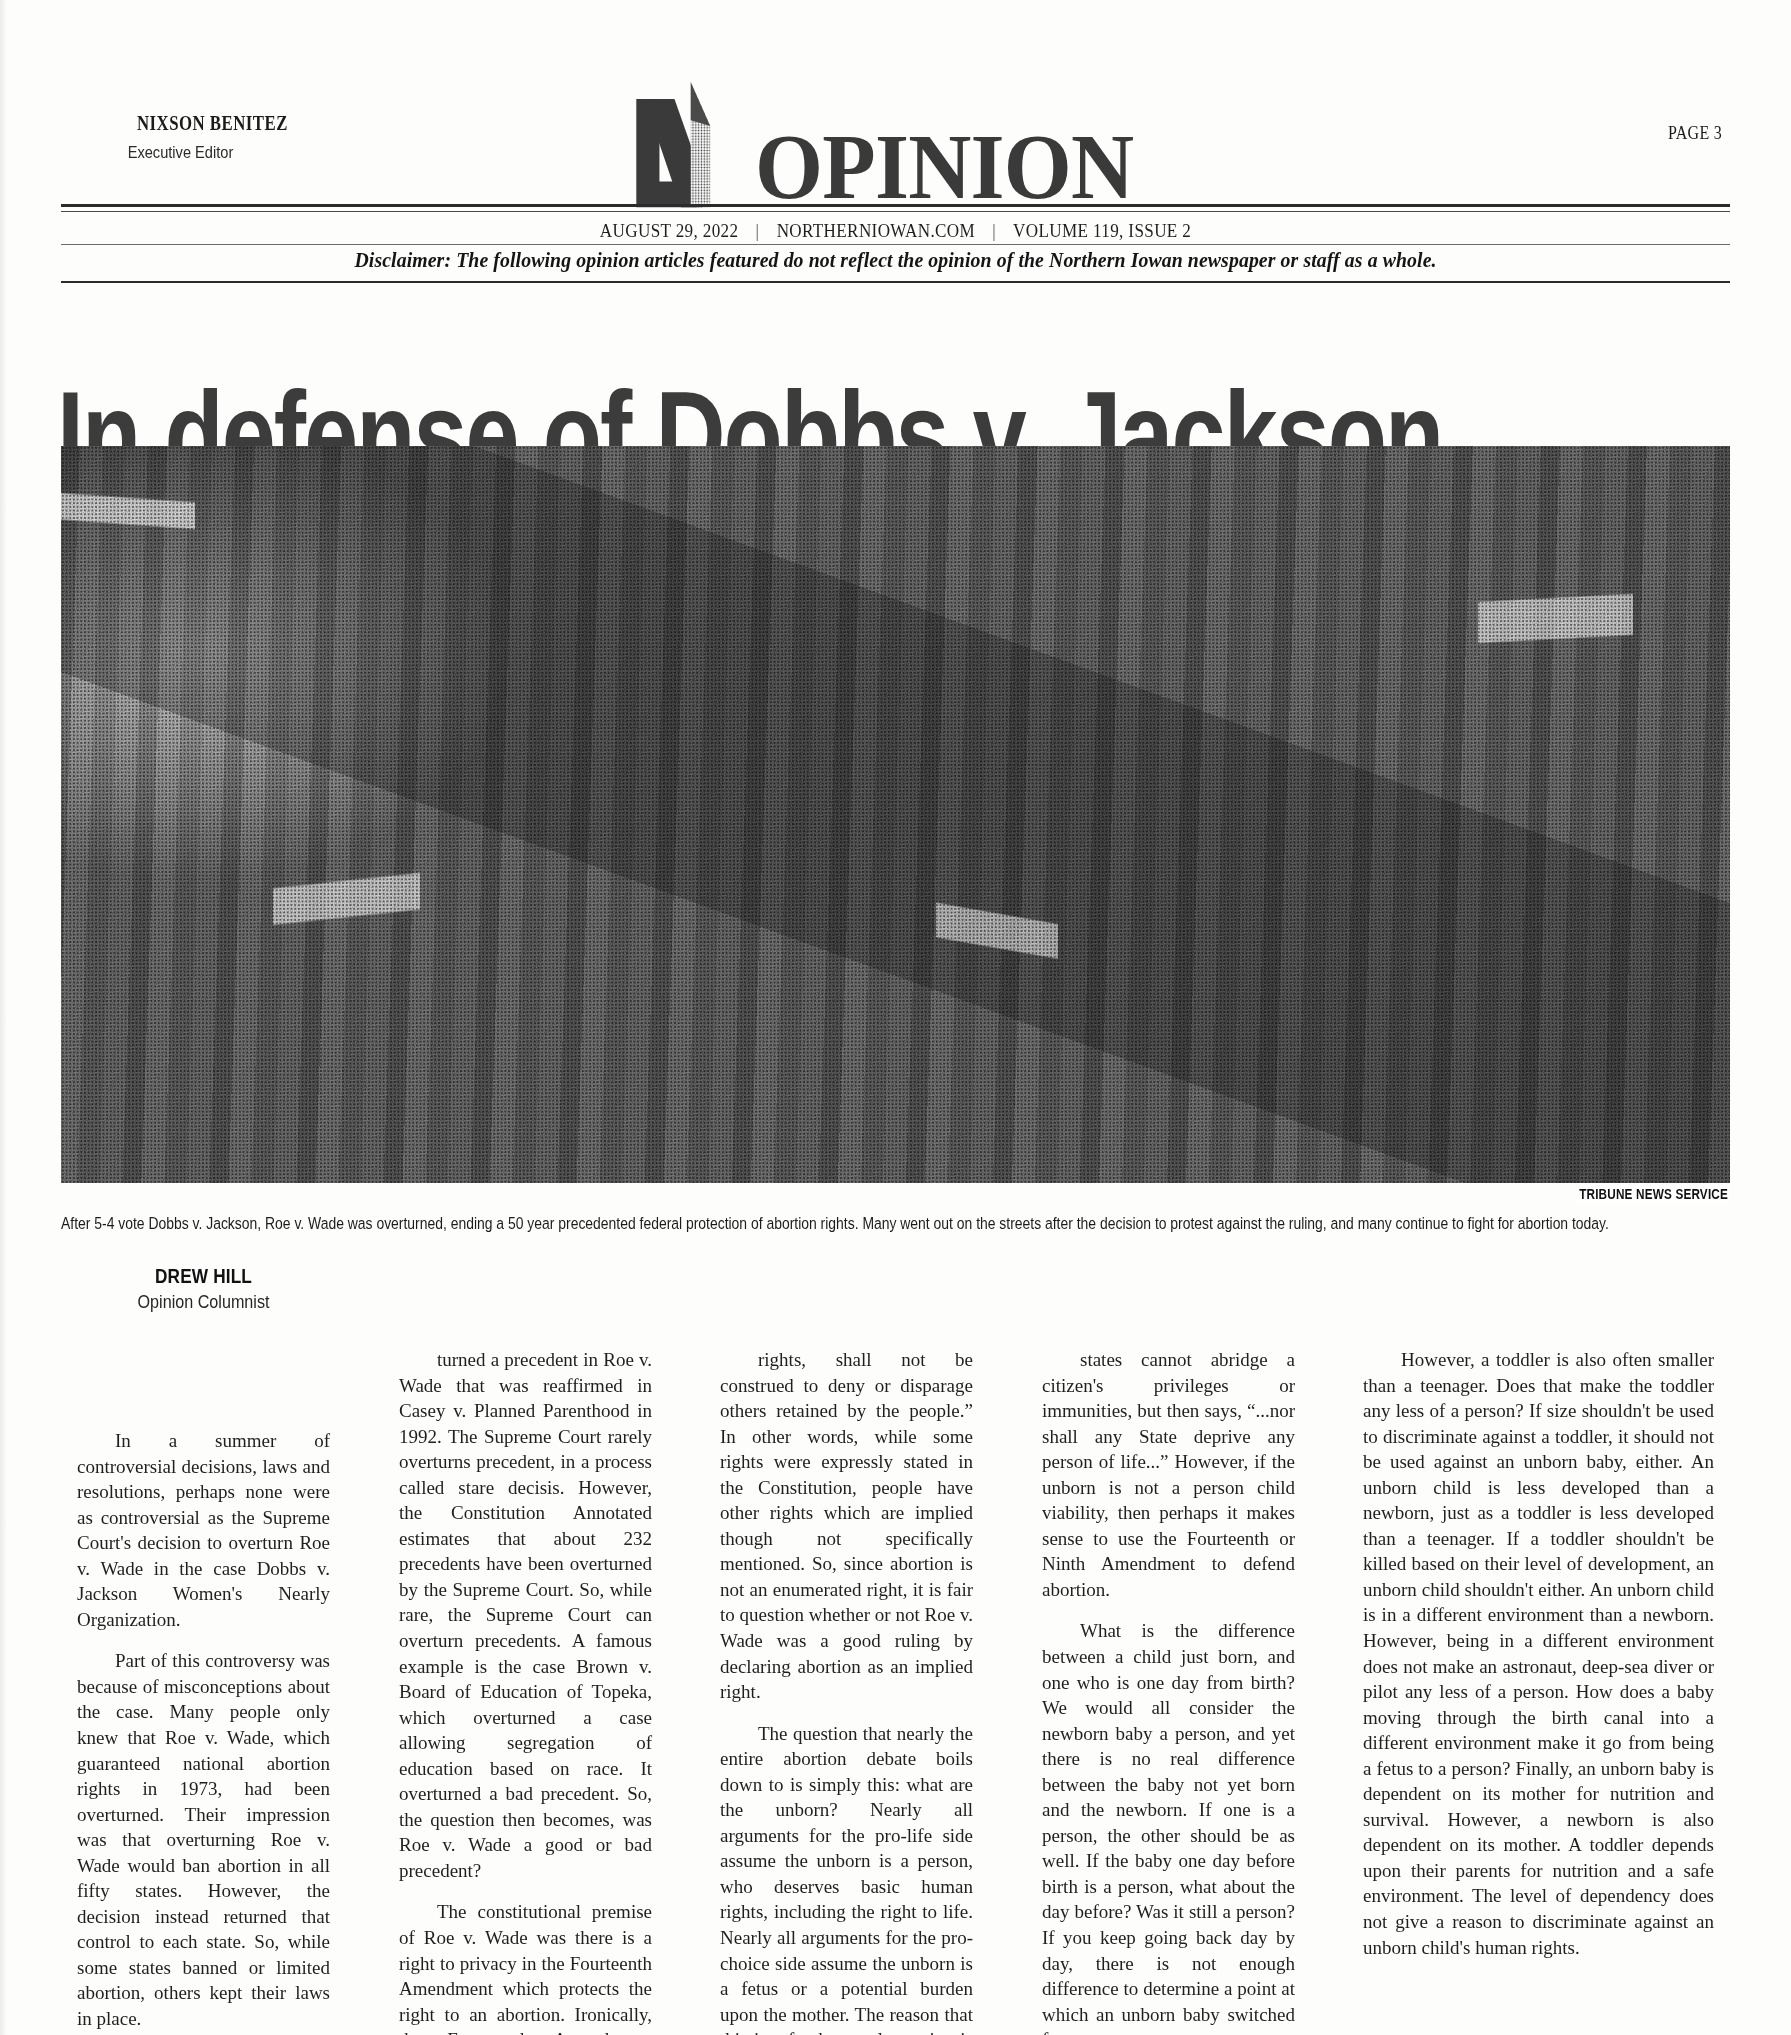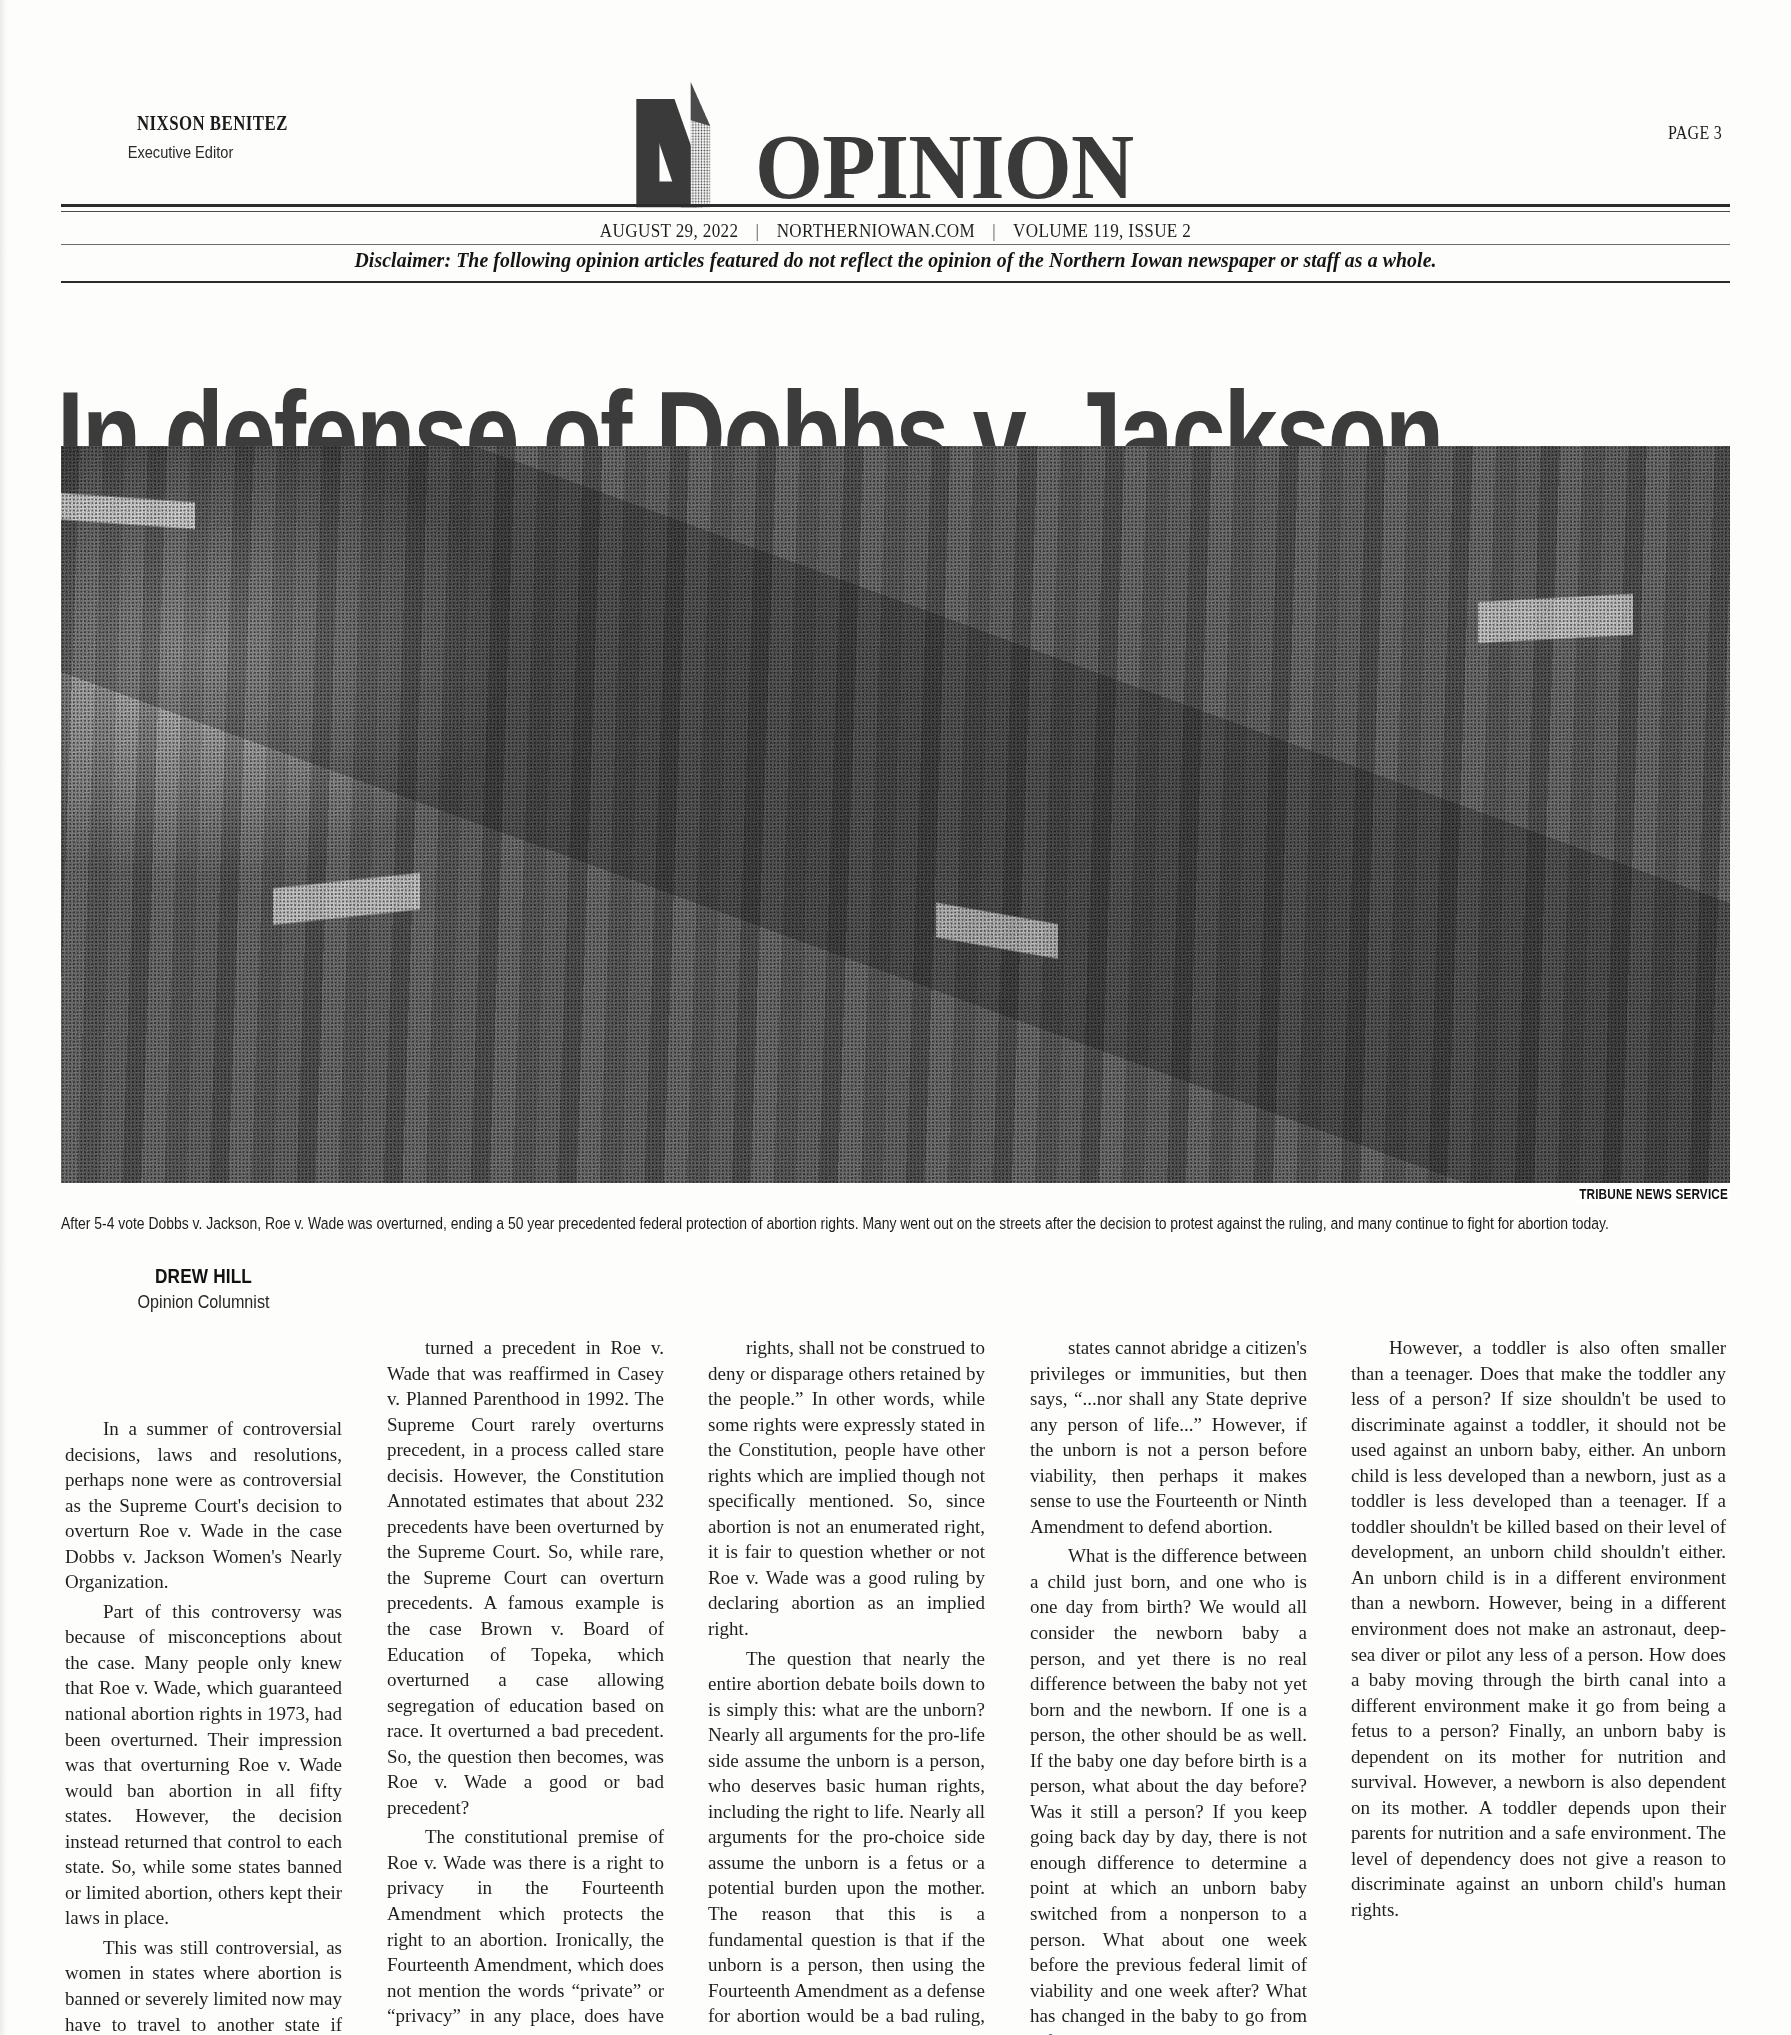--- a/index.html
+++ b/index.html
@@ -150,21 +150,21 @@
   }
   .col{
     position:absolute;top:0;width:285px;height:100%;
     font-family:"Liberation Serif",serif;
     font-size:19px;line-height:1.345;
     text-align:justify;
     color:#1f1f1f;
     hyphens:auto;-webkit-hyphens:auto;
     overflow:hidden;
   }
-  .col p{margin:4px;text-indent:2.0em;}
+  .col p{margin:16px;text-indent:2.0em;}
   .col p:first-child{text-indent:2.0em;}
   .c1{left:0;}
   .c2{left:322px;}
   .c3{left:643px;}
   .c4{left:965px;}
   .c5{left:1286px;width:383px;}
   .col.c1{top:81px;height:1311px;}
   
   .scan-edge-l{position:absolute;left:0;top:0;width:7.3px;height:100%;
     background:linear-gradient(90deg, rgba(0,0,0,.07), rgba(0,0,0,0));pointer-events:none;}
@@ -261,21 +261,21 @@
       </div>
     <div class="col c2">
         <p>turned a precedent in Roe v. Wade that was reaffirmed in Casey v. Planned Parenthood in 1992. The Supreme Court rarely overturns precedent, in a process called stare decisis. However, the Constitution Annotated estimates that about 232 precedents have been overturned by the Supreme Court. So, while rare, the Supreme Court can overturn precedents. A famous example is the case Brown v. Board of Education of Topeka, which overturned a case allowing segregation of education based on race. It overturned a bad precedent. So, the question then becomes, was Roe v. Wade a good or bad precedent?</p>
         <p>The constitutional premise of Roe v. Wade was there is a right to privacy in the Fourteenth Amendment which protects the right to an abortion. Ironically, the Fourteenth Amendment, which does not mention the words “private” or “privacy” in any place, does have this statement, “...nor shall any State deprive any person of life, liberty, or property, without due process of law...” The ruling that the phrase “due process” granted the right to privacy was considered controversial at the time. Some supporters of abortion rights agreed with the decision, but felt that the chief argument should have been based on the Ninth Amendment instead, which states that, “The enumeration in the Constitution, of certain</p>
       </div>
     <div class="col c3">
         <p>rights, shall not be construed to deny or disparage others retained by the people.” In other words, while some rights were expressly stated in the Constitution, people have other rights which are implied though not specifically mentioned. So, since abortion is not an enumerated right, it is fair to question whether or not Roe v. Wade was a good ruling by declaring abortion as an implied right.</p>
         <p>The question that nearly the entire abortion debate boils down to is simply this: what are the unborn? Nearly all arguments for the pro-life side assume the unborn is a person, who deserves basic human rights, including the right to life. Nearly all arguments for the pro-choice side assume the unborn is a fetus or a potential burden upon the mother. The reason that this is a fundamental question is that if the unborn is a person, then using the Fourteenth Amendment as a defense for abortion would be a bad ruling, since it says a state cannot deprive any person of life without due process of law. Some might say this only applies to citizens of the United States, as this paragraph does speak about citizenship, but the Amendment uses person and citizen in different ways. The first sentence describes how a person becomes a citizen, illustrating that they are a person first. The phrase previous to the due process clause talks about how</p>
       </div>
     <div class="col c4">
-        <p>states cannot abridge a citizen's privileges or immunities, but then says, “...nor shall any State deprive any person of life...” However, if the unborn is not a person before viability, then perhaps it makes sense to use the Fourteenth or Ninth Amendment to defend abortion.</p>
+        <p>states cannot abridge a citizen's privileges or immunities, but then says, “...nor shall any State deprive any person of life...” However, if the unborn is not a person child viability, then perhaps it makes sense to use the Fourteenth or Ninth Amendment to defend abortion.</p>
         <p>What is the difference between a child just born, and one who is one day from birth? We would all consider the newborn baby a person, and yet there is no real difference between the baby not yet born and the newborn. If one is a person, the other should be as well. If the baby one day before birth is a person, what about the day before? Was it still a person? If you keep going back day by day, there is not enough difference to determine a point at which an unborn baby switched from a nonperson to a person. What about one week before the previous federal limit of viability and one week after? What has changed in the baby to go from a fetus whose mother's rights to an abortion supersede its right to life to a person who a state can decide whether or not to protect?</p>
       </div>
     <div class="col c5">
         <p>However, a toddler is also often smaller than a teenager. Does that make the toddler any less of a person? If size shouldn't be used to discriminate against a toddler, it should not be used against an unborn baby, either. An unborn child is less developed than a newborn, just as a toddler is less developed than a teenager. If a toddler shouldn't be killed based on their level of development, an unborn child shouldn't either. An unborn child is in a different environment than a newborn. However, being in a different environment does not make an astronaut, deep-sea diver or pilot any less of a person. How does a baby moving through the birth canal into a different environment make it go from being a fetus to a person? Finally, an unborn baby is dependent on its mother for nutrition and survival. However, a newborn is also dependent on its mother. A toddler depends upon their parents for nutrition and a safe environment. The level of dependency does not give a reason to discriminate against an unborn child's human rights.</p>
       </div>
   </div>
 
   <div class="scan-edge-l"></div>
 
 </div>

